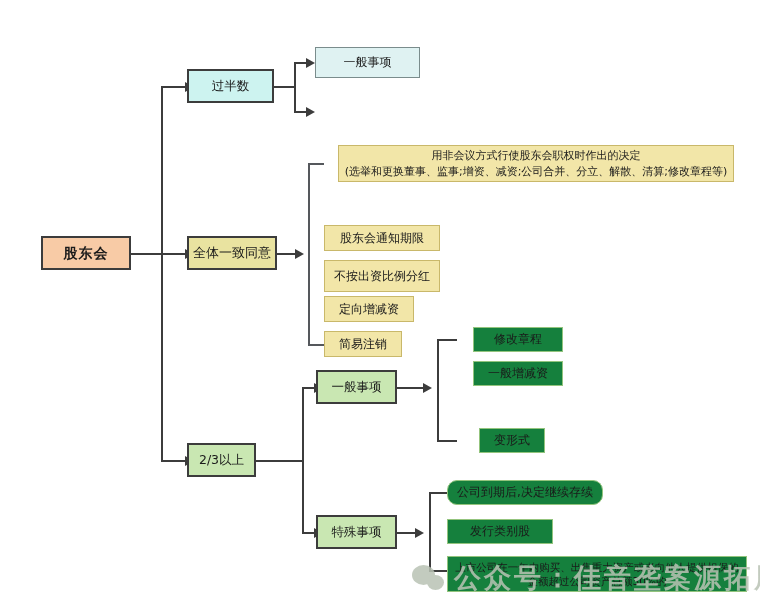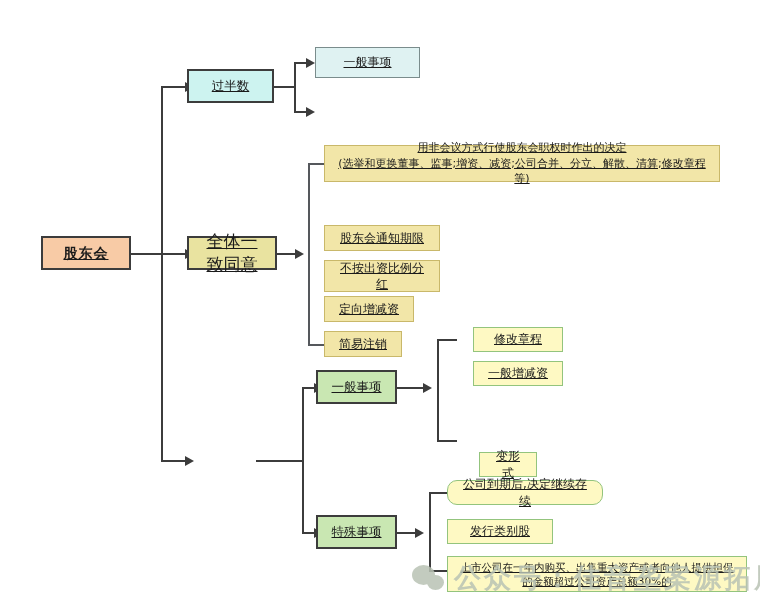--- a/index.html
+++ b/index.html
@@ -21,60 +21,59 @@
   .node {
     position: absolute;
     box-sizing: border-box;
     display: flex;
     align-items: center;
     justify-content: center;
     text-align: center;
     line-height: 1.35;
     color: #1a1a1a;
     white-space: pre-line;
-    padding: 2px 12px;
-    text-decoration: underline;
+    padding: 2px 4px;
   }
   
   .n-root {
     background: #f8cba6;
     border: 2px solid #3c3c3c;
     font-weight: bold;
     font-size: 14px;
     letter-spacing: 1px;
   }
   
   .n-l2-blue {
     background: #cdf3f0;
     border: 2px solid #3c3c3c;
     font-size: 12.5px;
   }
   .n-l2-yellow {
     background: #e9e3a0;
     border: 2px solid #3c3c3c;
-    font-size: 17px;
+    font-size: 13px;
   }
   .n-l2-green {
     background: #c9e7b2;
     border: 2px solid #3c3c3c;
     font-size: 12.5px;
   }
   
   .n-leaf-blue {
     background: #dff2f2;
     border: 1px solid #7a8c8c;
     font-size: 12px;
   }
   .n-leaf-yellow {
     background: #f2e6a8;
     border: 1px solid #c9b86a;
     font-size: 12px;
   }
   .n-leaf-green {
-    background: #fef9c3;
+    background: #15803d;
     border: 1px solid #93c47d;
     font-size: 12px;
   }
   .n-mid-green {
     background: #c9e7b2;
     border: 2px solid #3c3c3c;
     font-size: 12.5px;
   }
   .n-two-line {
     font-size: 11px;
@@ -181,41 +180,42 @@
 
   <div class="node n-root" style="left:41px; top:236px; width:90px; height:34px;">股东会</div>
 
   <div class="node n-l2-blue" style="left:187px; top:69px; width:87px; height:34px;">过半数</div>
 
   <div class="node n-leaf-blue" style="left:315px; top:47px; width:105px; height:31px;">一般事项</div>
 
 
   <div class="node n-l2-yellow" style="left:187px; top:236px; width:90px; height:34px;">全体一致同意</div>
 
-  <div class="node n-leaf-yellow n-two-line" style="left:324px; top:145px; width:396px; height:37px;">用非会议方式行使股东会职权时作出的决定
+  <div class="node n-leaf-yellow n-two-line" style="left:338px; top:145px; width:396px; height:37px;">用非会议方式行使股东会职权时作出的决定
 (选举和更换董事、监事;增资、减资;公司合并、分立、解散、清算;修改章程等)</div>
 
 
   <div class="node n-leaf-yellow" style="left:324px; top:225px; width:116px; height:26px;">股东会通知期限</div>
 
   <div class="node n-leaf-yellow" style="left:324px; top:260px; width:116px; height:32px;">不按出资比例分红</div>
 
   <div class="node n-leaf-yellow" style="left:324px; top:296px; width:90px; height:26px;">定向增减资</div>
 
   <div class="node n-leaf-yellow" style="left:324px; top:331px; width:78px; height:26px;">简易注销</div>
 
+  <div class="node n-l2-green" style="left:187px; top:443px; width:69px; height:34px;">2/3以上</div>
 
   <div class="node n-mid-green" style="left:316px; top:370px; width:81px; height:34px;">一般事项</div>
 
   <div class="node n-leaf-green" style="left:473px; top:327px; width:90px; height:25px;">修改章程</div>
 
   <div class="node n-leaf-green" style="left:473px; top:361px; width:90px; height:25px;">一般增减资</div>
 
 
-  <div class="node n-leaf-green" style="left:479px; top:428px; width:58px; height:25px;margin-top:24px;">变形式</div>
+  <div class="node n-leaf-green" style="left:479px; top:428px; width:66px; height:25px;">变形式</div>
 
   <div class="node n-mid-green" style="left:316px; top:515px; width:81px; height:34px;">特殊事项</div>
 
   <div class="node n-leaf-green" style="left:447px; top:480px; width:156px; height:25px;border-radius:10px;">公司到期后,决定继续存续</div>
 
   <div class="node n-leaf-green" style="left:447px; top:519px; width:106px; height:25px;">发行类别股</div>
 
   <div class="node n-leaf-green n-small" style="left:447px; top:556px; width:300px; height:36px;">上市公司在一年内购买、出售重大资产或者向他人提供担保的金额超过公司资产总额30%的</div>
 
   <div class="watermark" style="left:412px; top:560px;">

